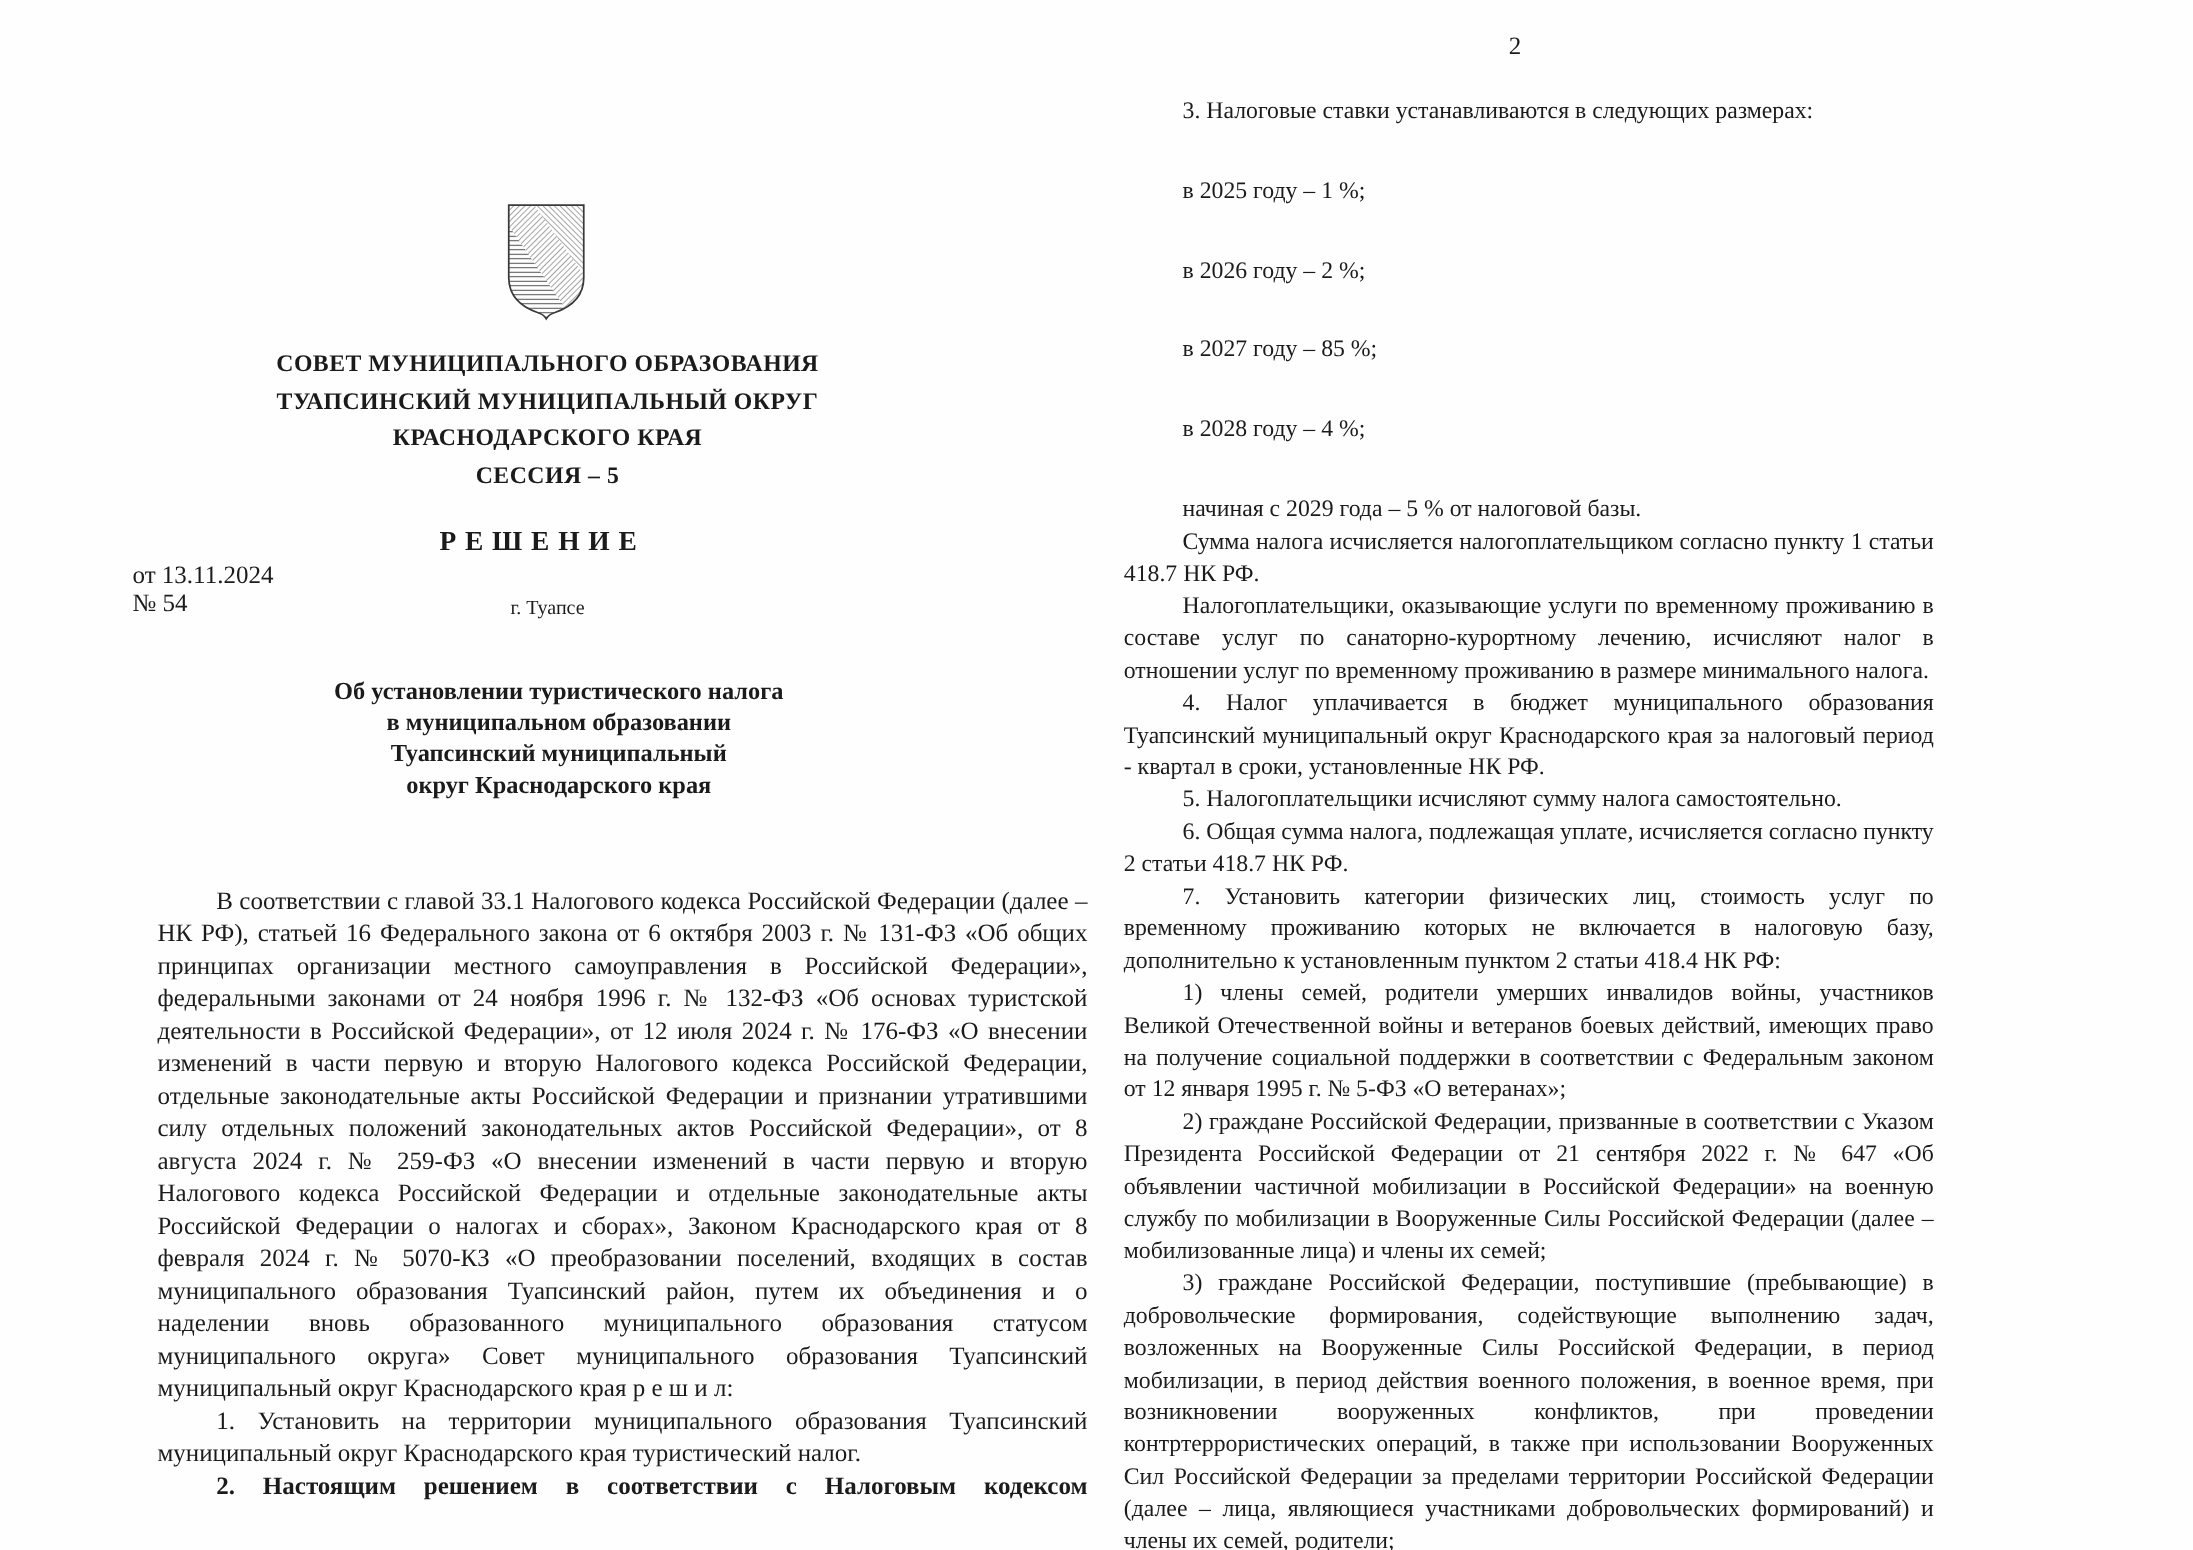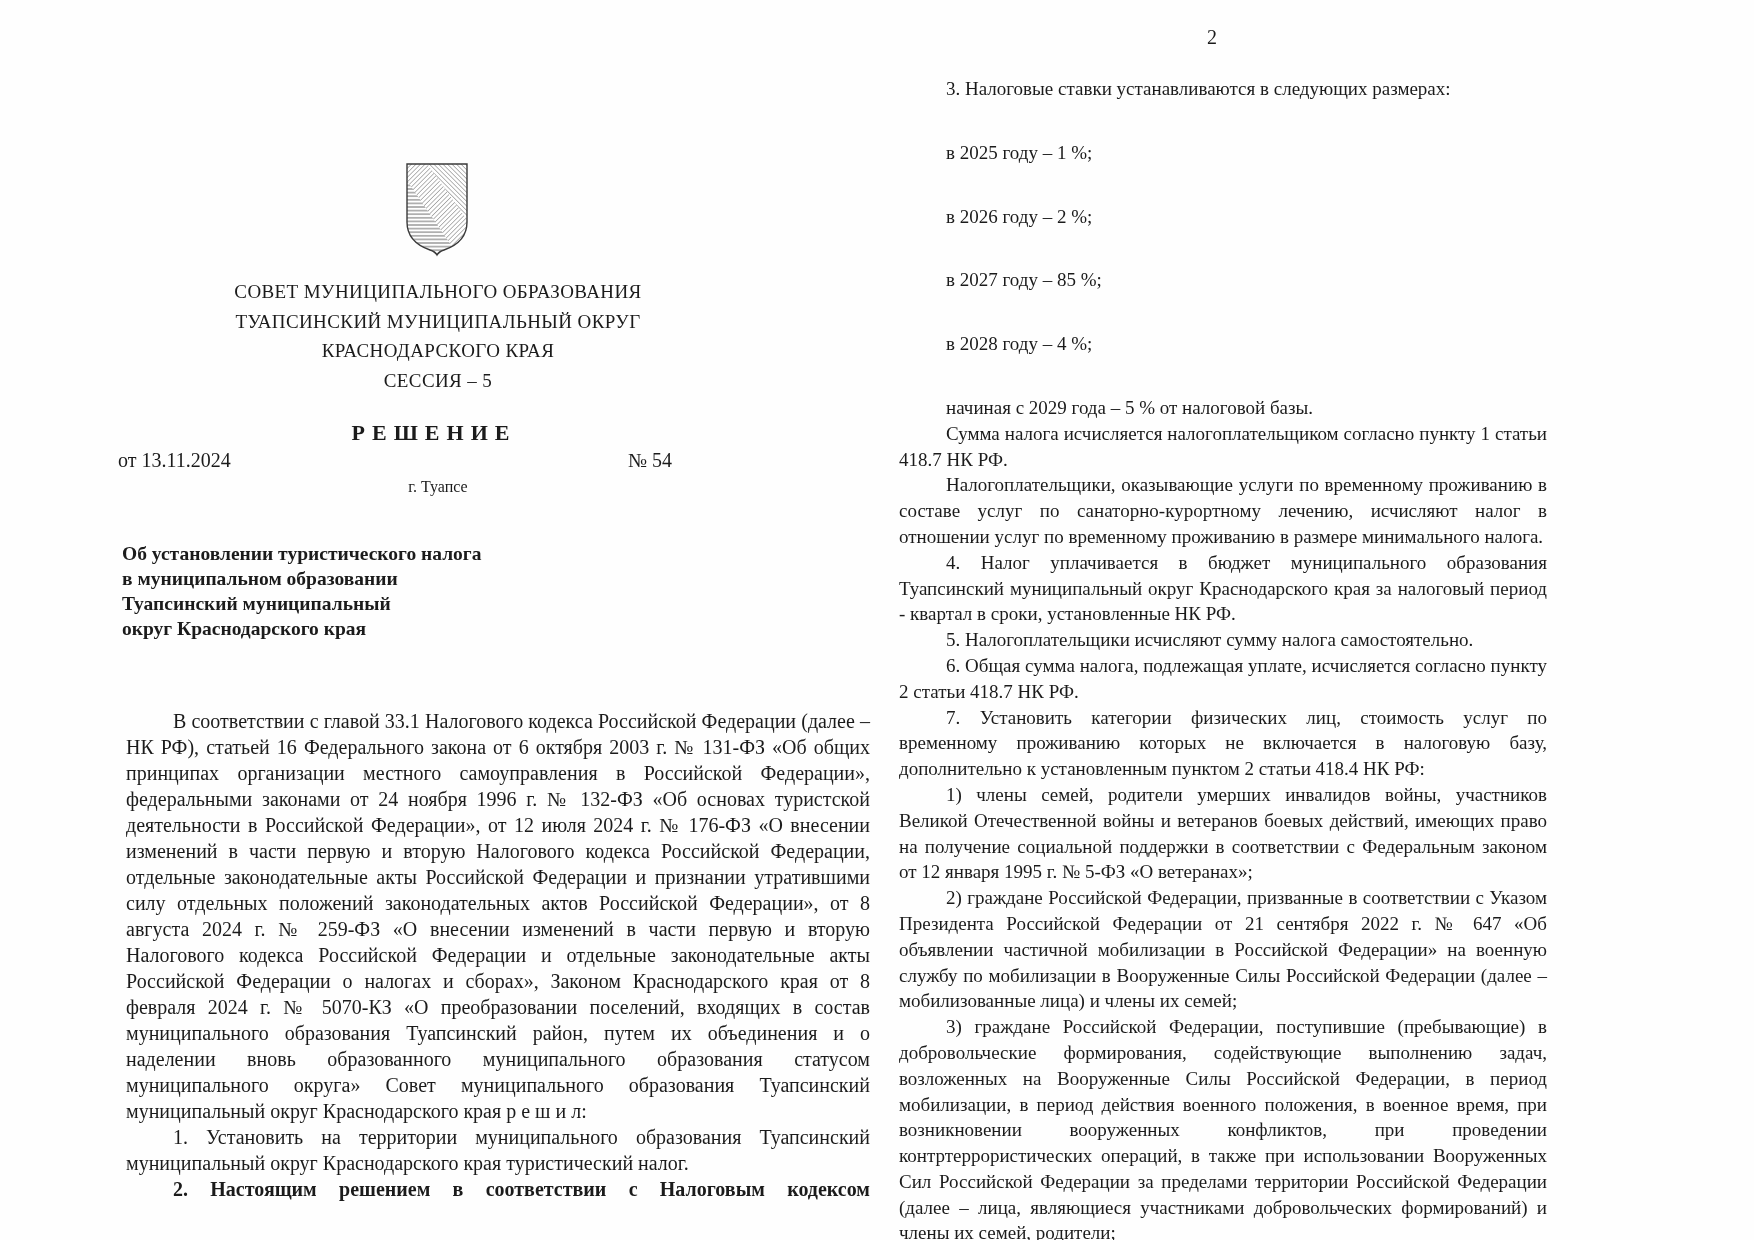--- a/index.html
+++ b/index.html
@@ -7,38 +7,38 @@
     width:1754px;height:1240px;overflow:hidden;
     background:#ffffff;color:#1b1b1b;
     font-family:"Liberation Serif","DejaVu Serif",serif;
     position:relative;
   }
   .sheet{position:absolute;inset:0;background:#fefefe;}
   
   .coat{position:absolute;left:404px;top:162px;width:66px;height:96px;}
   .org-block{
     position:absolute;left:112px;top:277px;width:652px;
-    text-align:center;font-weight:normal;font-size:19px;
+    text-align:center;font-weight:bold;font-size:19px;
   }
   .org-block p{margin:0;line-height:29.5px;letter-spacing:0.4px;}
   .doc-type{
     position:absolute;left:108px;top:420px;width:652px;
     text-align:center;font-weight:bold;font-size:22px;letter-spacing:7px;
   }
   .date-line{
-    position:absolute;left:118px;top:449px;width:554px;
-    display:flex;justify-content:space-between;font-size:20px;
+    position:absolute;left:106px;top:449px;width:554px;
+    display:flex;justify-content:space-between;font-size:20px;flex-direction:column;
   }
   .city{
     position:absolute;left:112px;top:478px;width:652px;
     text-align:center;font-size:16px;
   }
   .title-block{
     position:absolute;left:122px;top:541px;width:650px;
-    font-weight:bold;font-size:19.5px;
+    text-align:center;font-weight:bold;font-size:19.5px;
   }
   .title-block p{margin:0;line-height:25px;}
   .body-left{
     position:absolute;left:112px;top:708px;width:744px;
     font-size:20px;line-height:26px;text-align:justify;margin-left:14px;
   }
   .body-left p{margin:0;}
   
   .page-num{
     position:absolute;left:1192px;top:26px;width:40px;

